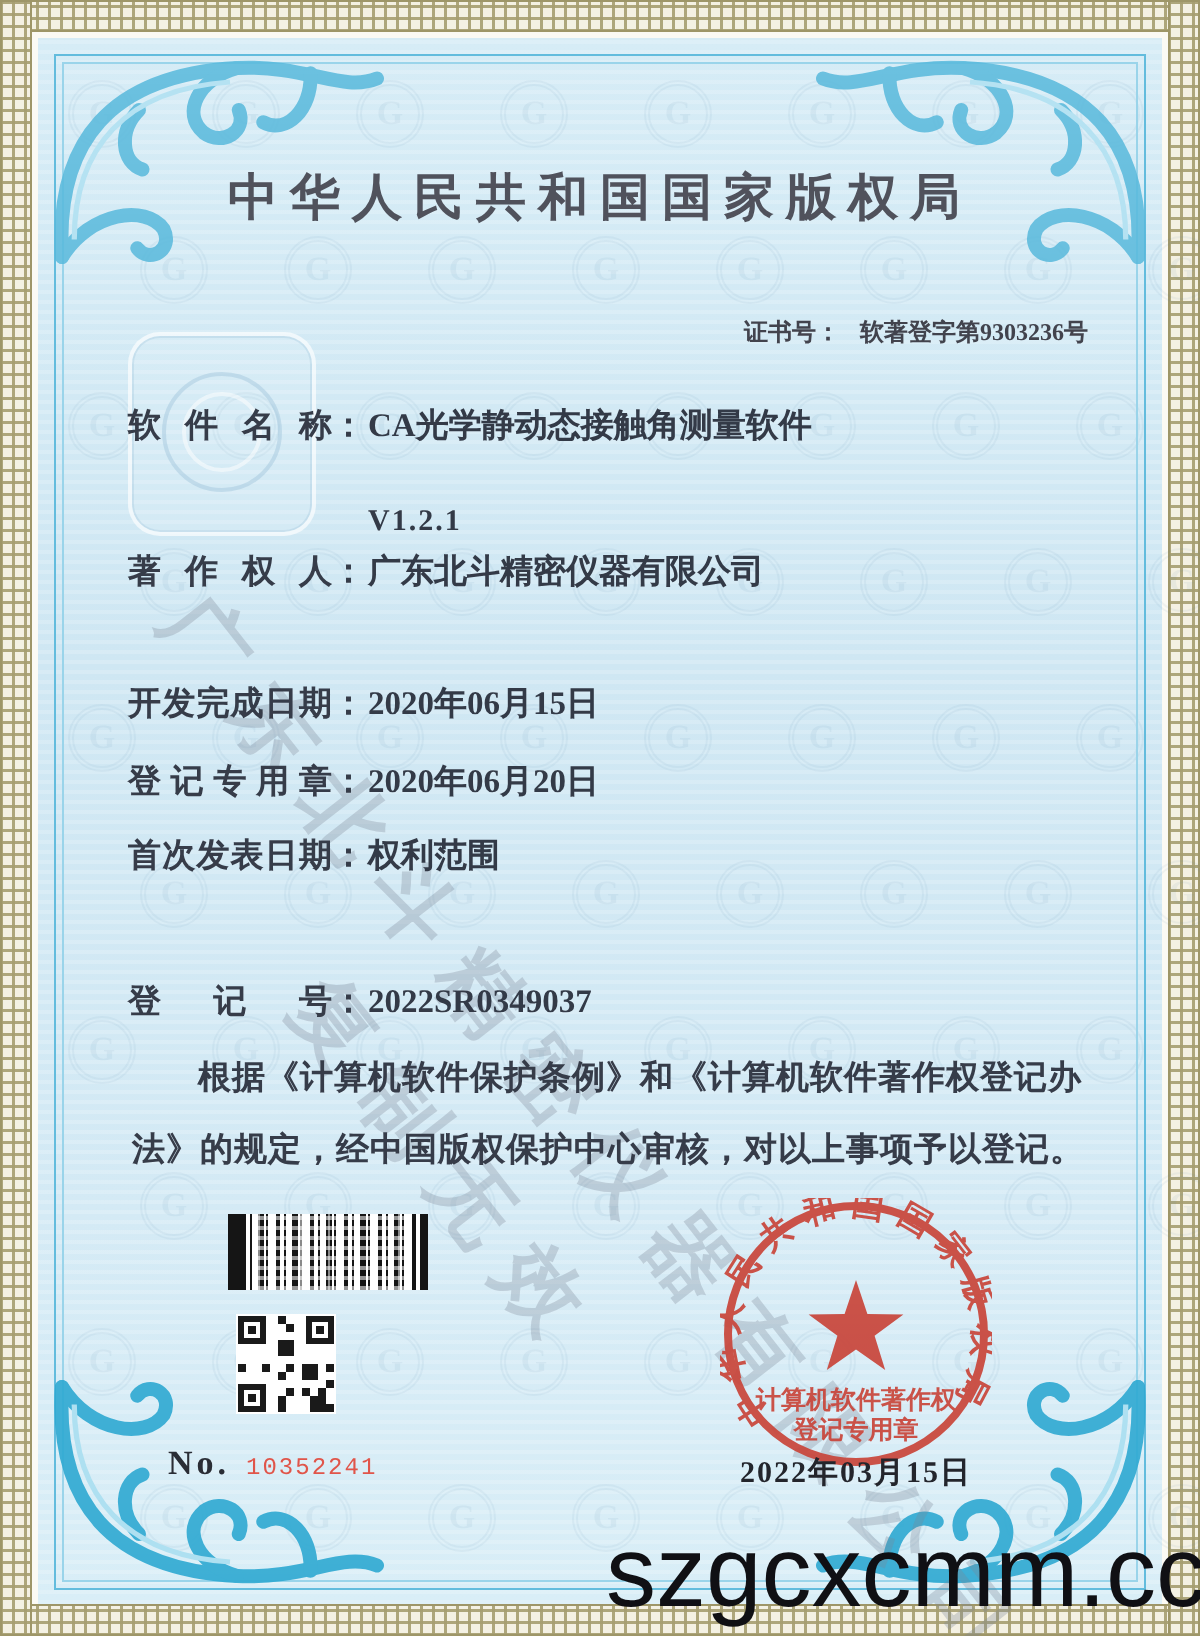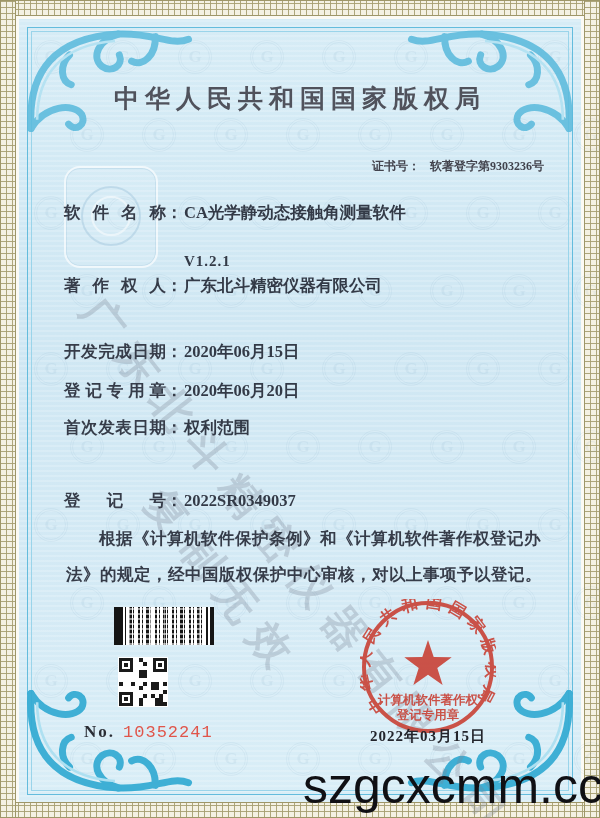--- a/index.html
+++ b/index.html
@@ -86,21 +86,21 @@
   .qr .finder::after{content:"";position:absolute;left:2px;top:2px;width:4px;height:4px;background:#1a1a1a;}
   .f-tl{left:1px;top:1px;} .f-tr{right:1px;top:1px;} .f-bl{left:1px;bottom:1px;}
   
   .seal{position:absolute;left:360px;top:599px;width:136px;height:136px;opacity:.92;}
   .seal-date{position:absolute;left:366px;top:727px;width:124px;text-align:center;
     font-size:15px;font-weight:700;color:#23252c;letter-spacing:1px;}
   
   .serial{position:absolute;left:84px;top:722px;font-size:17px;white-space:nowrap;}
   .serial .prefix{color:#2a2d35;font-weight:700;letter-spacing:2px;margin-right:8px;}
   .serial .num{color:var(--serial-red);font-family:"Liberation Mono","DejaVu Sans Mono",monospace;
-    font-size:17px;letter-spacing:1px;}
+    font-size:12px;letter-spacing:1px;}
   
   .site{position:absolute;left:303px;top:757px;font-family:"Liberation Sans","DejaVu Sans",sans-serif;
     font-size:50px;font-weight:500;color:#101014;letter-spacing:0px;white-space:nowrap;}
 </style>
 </head>
 <body>
 
 <div class="page">
 
   <div class="meander m-top"></div>

